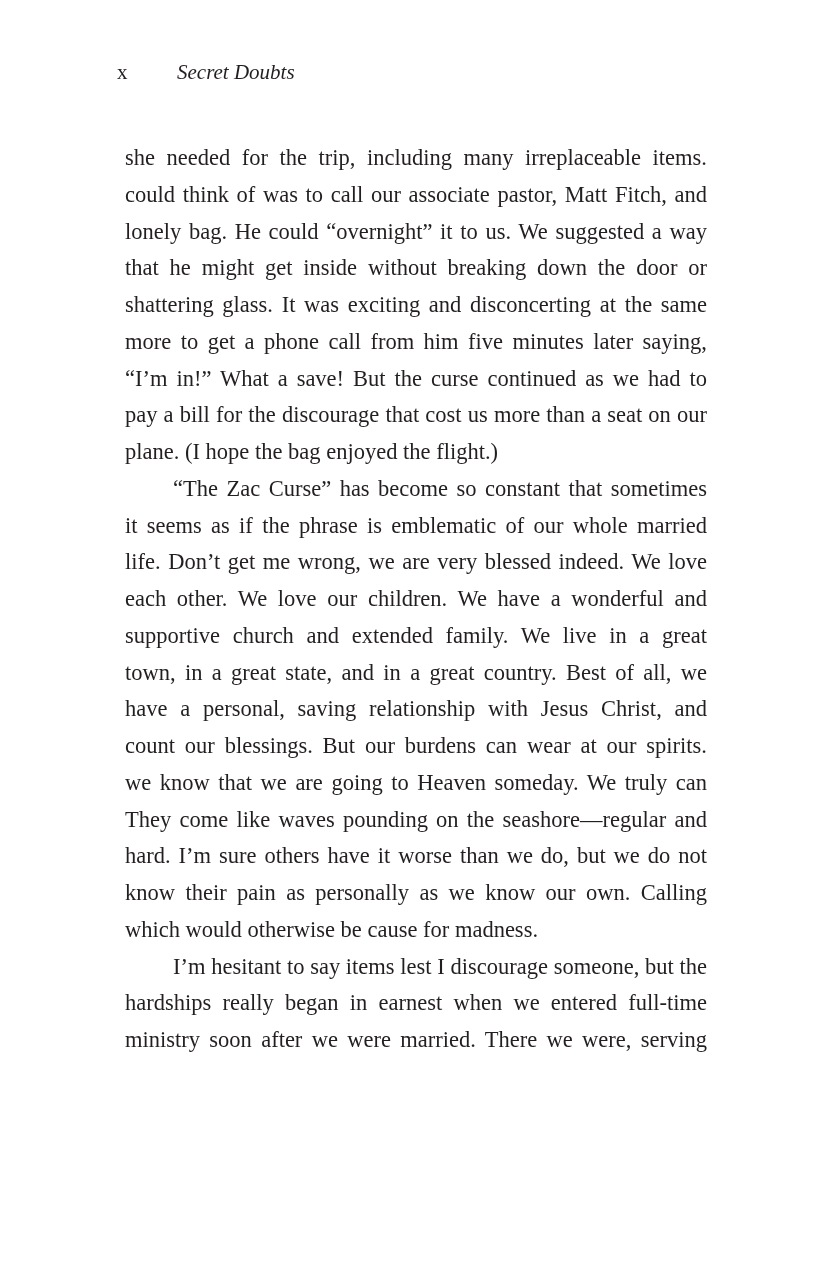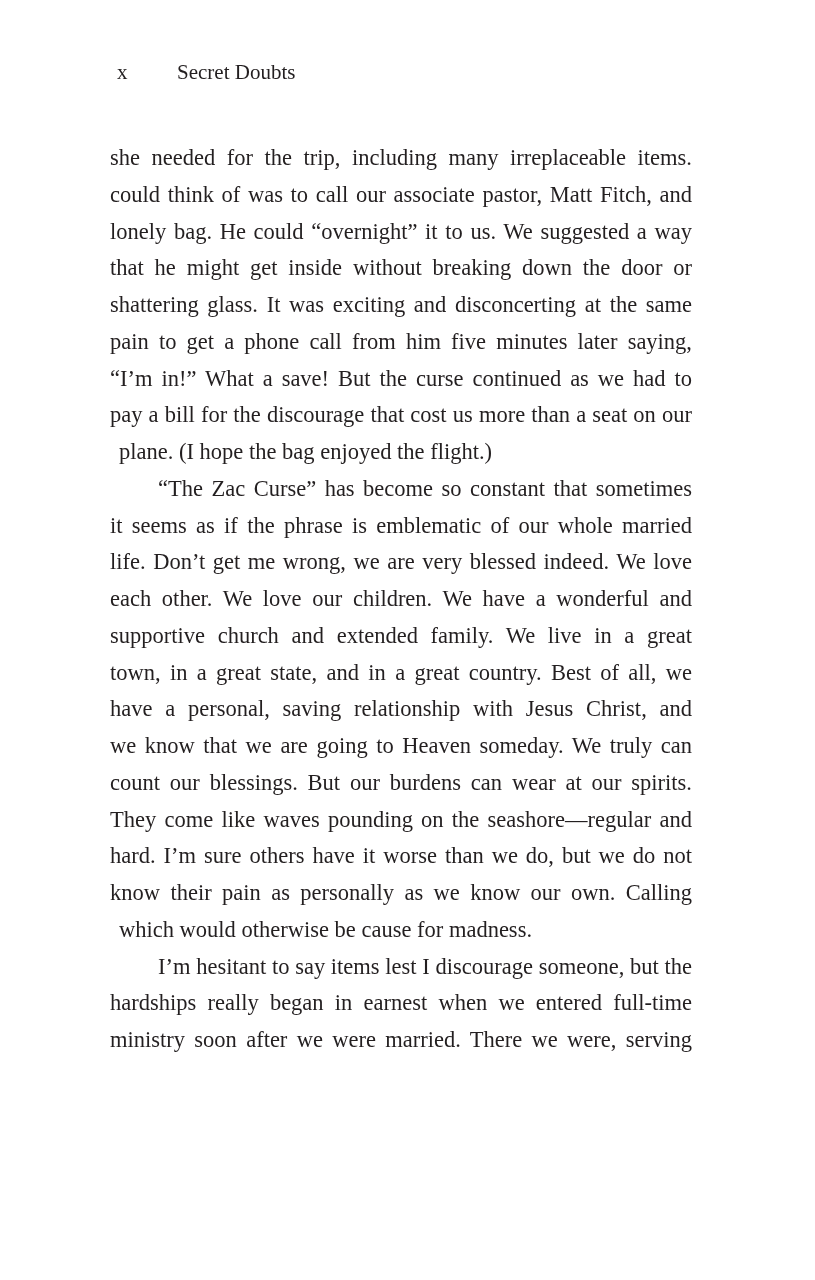--- a/index.html
+++ b/index.html
@@ -22,26 +22,27 @@
       height: 30px;
       display: flex;
       align-items: baseline;
       font-size: 21px;
     }
     .folio {
       width: 60px;
       font-size: 21px;
     }
     .head-title {
+      font-style: italic;
       font-size: 21px;
     }
     .body-text {
       position: absolute;
       top: 140px;
-      left: 110px;
+      left: 125px;
       width: 582px;
     }
     .line {
       display: block;
       height: 36.75px;
       line-height: 36.75px;
       font-size: 22.5px;
       text-align: justify;
       text-align-last: justify;
       white-space: nowrap;
@@ -54,21 +55,20 @@
       padding-left: 48px;
     }
     .line-inner {
       display: block;
       white-space: normal;
       text-align: justify;
       text-align-last: justify;
     }
     .line.last .line-inner {
       text-align-last: left;
-      margin-left: 9px;
     }
   </style>
 </head>
 <body>
 
 <div class="running-head">
   <span class="folio">x</span>
   <span class="head-title">Secret Doubts</span>
 </div>
 
@@ -84,21 +84,21 @@
     <span class="line">
         <span class="line-inner">lonely bag. He could “overnight” it to us. We suggested a way</span>
       </span>
     <span class="line">
         <span class="line-inner">that he might get inside without breaking down the door or</span>
       </span>
     <span class="line">
         <span class="line-inner">shattering glass. It was exciting and disconcerting at the same</span>
       </span>
     <span class="line">
-        <span class="line-inner">pain to get a phone call from him five minutes later saying,</span>
+        <span class="line-inner">more to get a phone call from him five minutes later saying,</span>
       </span>
     <span class="line">
         <span class="line-inner">“I’m in!” What a save! But the curse continued as we had to</span>
       </span>
     <span class="line">
         <span class="line-inner">pay a bill for the discourage that cost us more than a seat on our</span>
       </span>
     <span class="line last">
         <span class="line-inner">plane. (I hope the bag enjoyed the flight.)</span>
       </span>
@@ -120,24 +120,24 @@
     <span class="line">
         <span class="line-inner">supportive church and extended family. We live in a great</span>
       </span>
     <span class="line">
         <span class="line-inner">town, in a great state, and in a great country. Best of all, we</span>
       </span>
     <span class="line">
         <span class="line-inner">have a personal, saving relationship with Jesus Christ, and</span>
       </span>
     <span class="line">
-        <span class="line-inner">we know that we are going to Heaven someday. We truly can</span>
+        <span class="line-inner">count our blessings. But our burdens can wear at our spirits.</span>
       </span>
     <span class="line">
-        <span class="line-inner">count our blessings. But our burdens can wear at our spirits.</span>
+        <span class="line-inner">we know that we are going to Heaven someday. We truly can</span>
       </span>
     <span class="line">
         <span class="line-inner">They come like waves pounding on the seashore—regular and</span>
       </span>
     <span class="line">
         <span class="line-inner">hard. I’m sure others have it worse than we do, but we do not</span>
       </span>
     <span class="line">
         <span class="line-inner">know their pain as personally as we know our own. Calling</span>
       </span>

